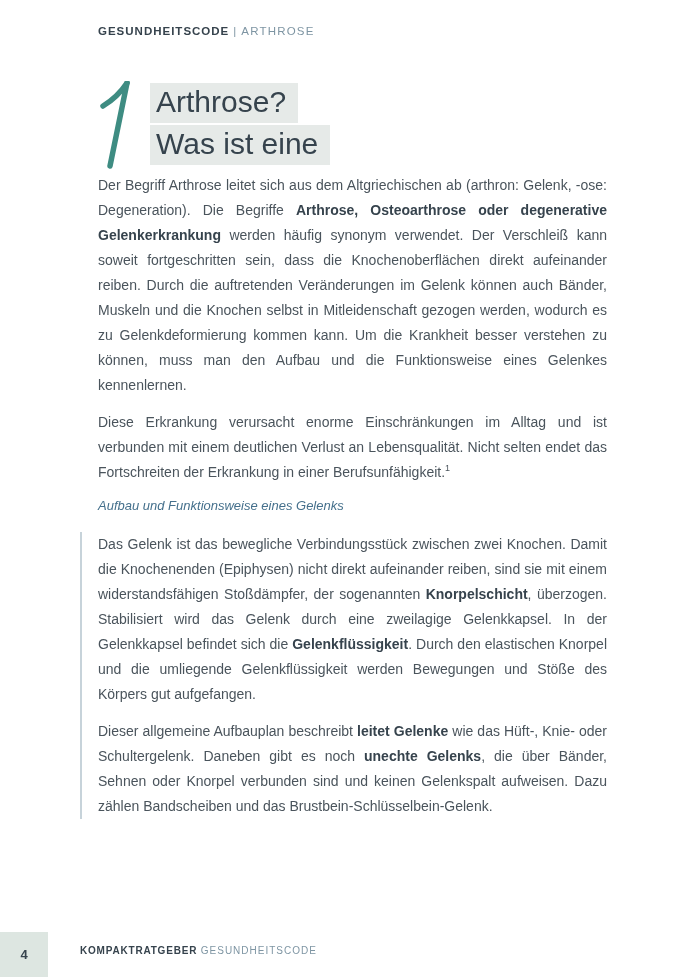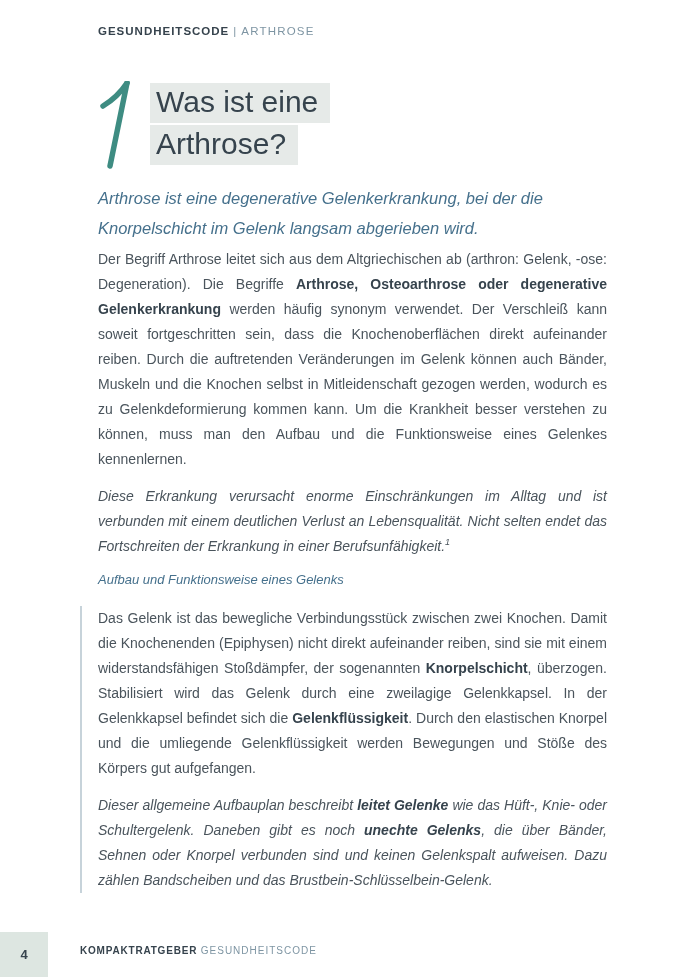--- a/index.html
+++ b/index.html
@@ -47,21 +47,21 @@
     font-size:16.5px; line-height:30px;
     color:var(--steel_blue);
   }
 
   
   .body-p{
     font-size:14px; line-height:25px;
     text-align:justify;
     color:var(--ink);
   }
-  .body-p + .body-p{ margin-top:12px;font-style:italic; }
+  .body-p + .body-p{ margin-top:12px; }
   .intro{ margin-top:4px; }
   .body-p .b{ font-weight:700; color:var(--ink_dark); }
   .body-p sup{ font-size:9px; line-height:0; vertical-align:super; }
 
   
   .dyk{ display:flex; align-items:center; margin-top:20px; }
   .dyk-icon{ width:42px; height:46px; margin-right:12px; flex:0 0 auto; }
   .dyk-label{ font-size:16px; font-weight:700; color:var(--ink_dark); }
   .subheading{
     margin-top:8px;
@@ -100,26 +100,25 @@
     <div class="kicker">
       <span>GESUNDHEITSCODE</span><span class="sep">|</span><span class="light">ARTHROSE</span>
     </div>
 
     <div class="chapter-head">
       <svg class="chapter-number" viewBox="0 0 42 88" aria-hidden="true">
         <path d="M5 25 C15 19 23 11 29 2" fill="none" stroke="var(--teal)" stroke-width="5.5" stroke-linecap="round"></path>
         <path d="M29 2 L12 85" fill="none" stroke="var(--teal)" stroke-width="5.5" stroke-linecap="round"></path>
       </svg>
       <div class="chapter-title">
+        <span class="line">Arthrose?</span>
         <span class="line">Was ist eine</span>
-        <span class="line">Arthrose?</span>
       </div>
     </div>
 
-    <p class="lede">Arthrose ist eine degenerative Gelenkerkrankung, bei der die Knorpelschicht im Gelenk langsam abgerieben wird.</p>
 
     <div class="intro">
       <p class="body-p"><span>Der Begriff Arthrose leitet sich aus dem Altgriechischen ab (arthron: Gelenk, -ose: Degeneration). Die Begriffe </span><span class="b">Arthrose, Osteoarthrose oder degenerative Gelenkerkrankung</span><span> werden häufig synonym verwendet. Der Verschleiß kann soweit fortgeschritten sein, dass die Knochenoberflächen direkt aufeinander reiben. Durch die auftretenden Veränderungen im Gelenk können auch Bänder, Muskeln und die Knochen selbst in Mitleidenschaft gezogen werden, wodurch es zu Gelenkdeformierung kommen kann. Um die Krankheit besser verstehen zu können, muss man den Aufbau und die Funktionsweise eines Gelenkes kennenlernen.</span></p>
       <p class="body-p"><span>Diese Erkrankung verursacht enorme Einschränkungen im Alltag und ist verbunden mit einem deutlichen Verlust an Lebensqualität. Nicht selten endet das Fortschreiten der Erkrankung in einer Berufsunfähigkeit.</span><sup>1</sup></p>
     </div>
 
 
     <p class="subheading">Aufbau und Funktionsweise eines Gelenks</p>
 
     <div class="info-block">

